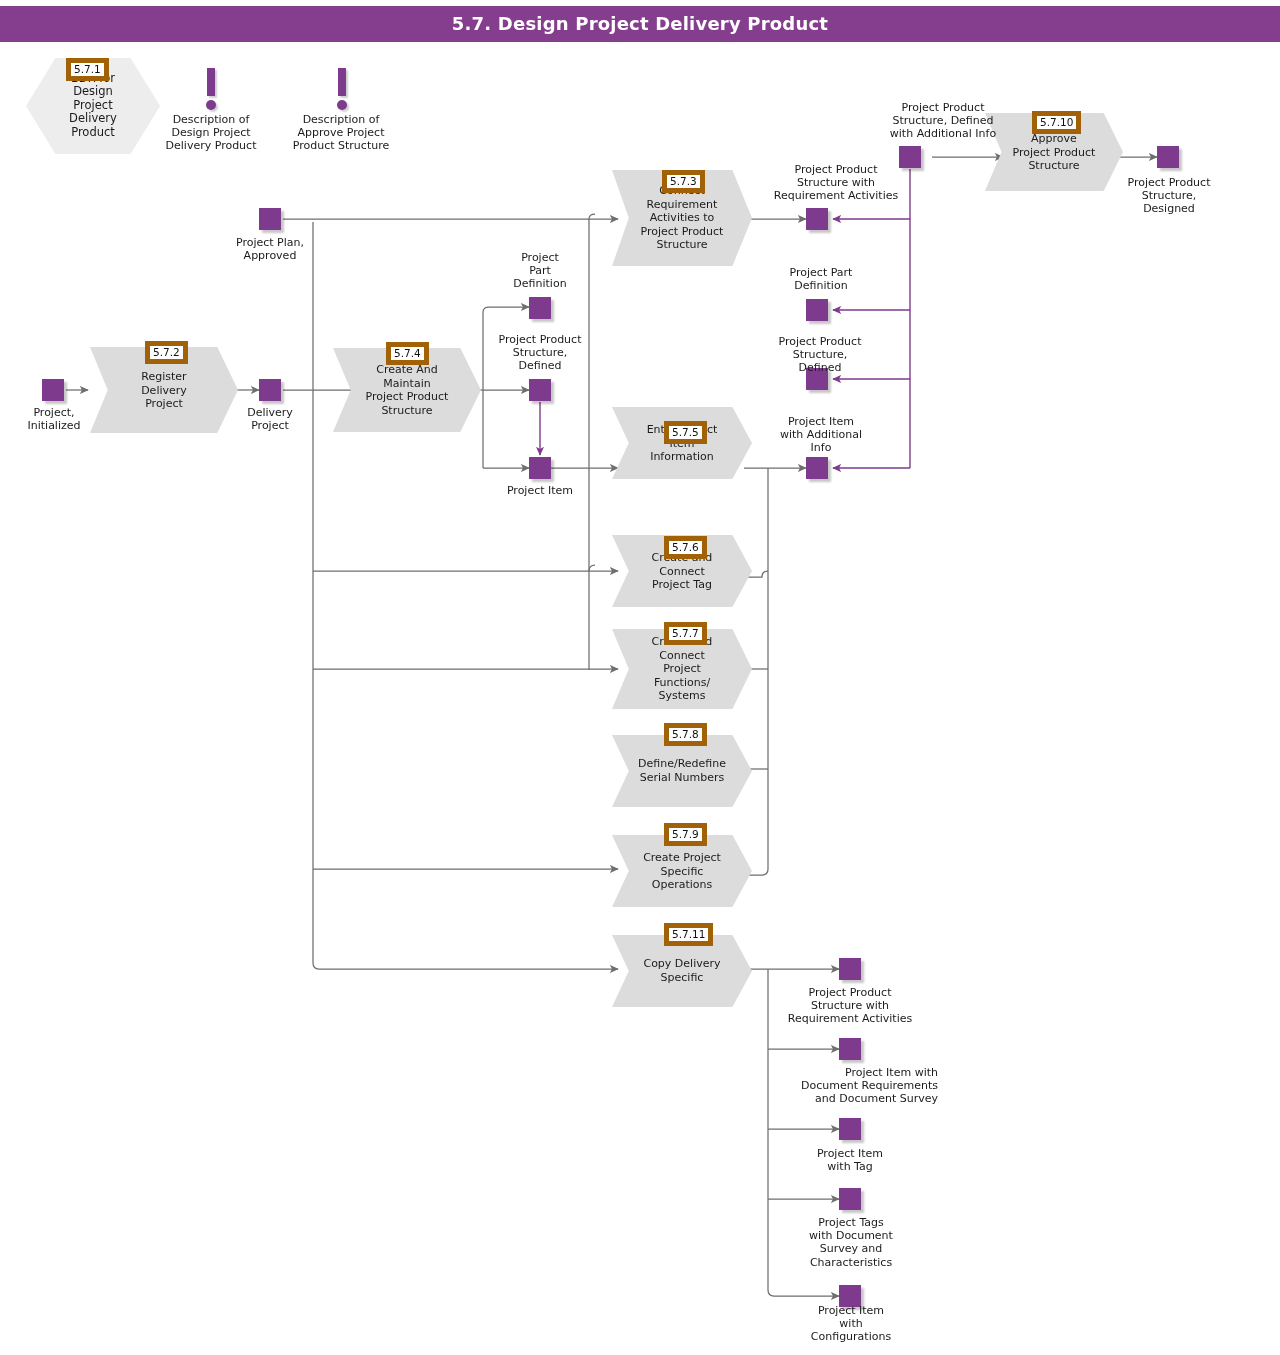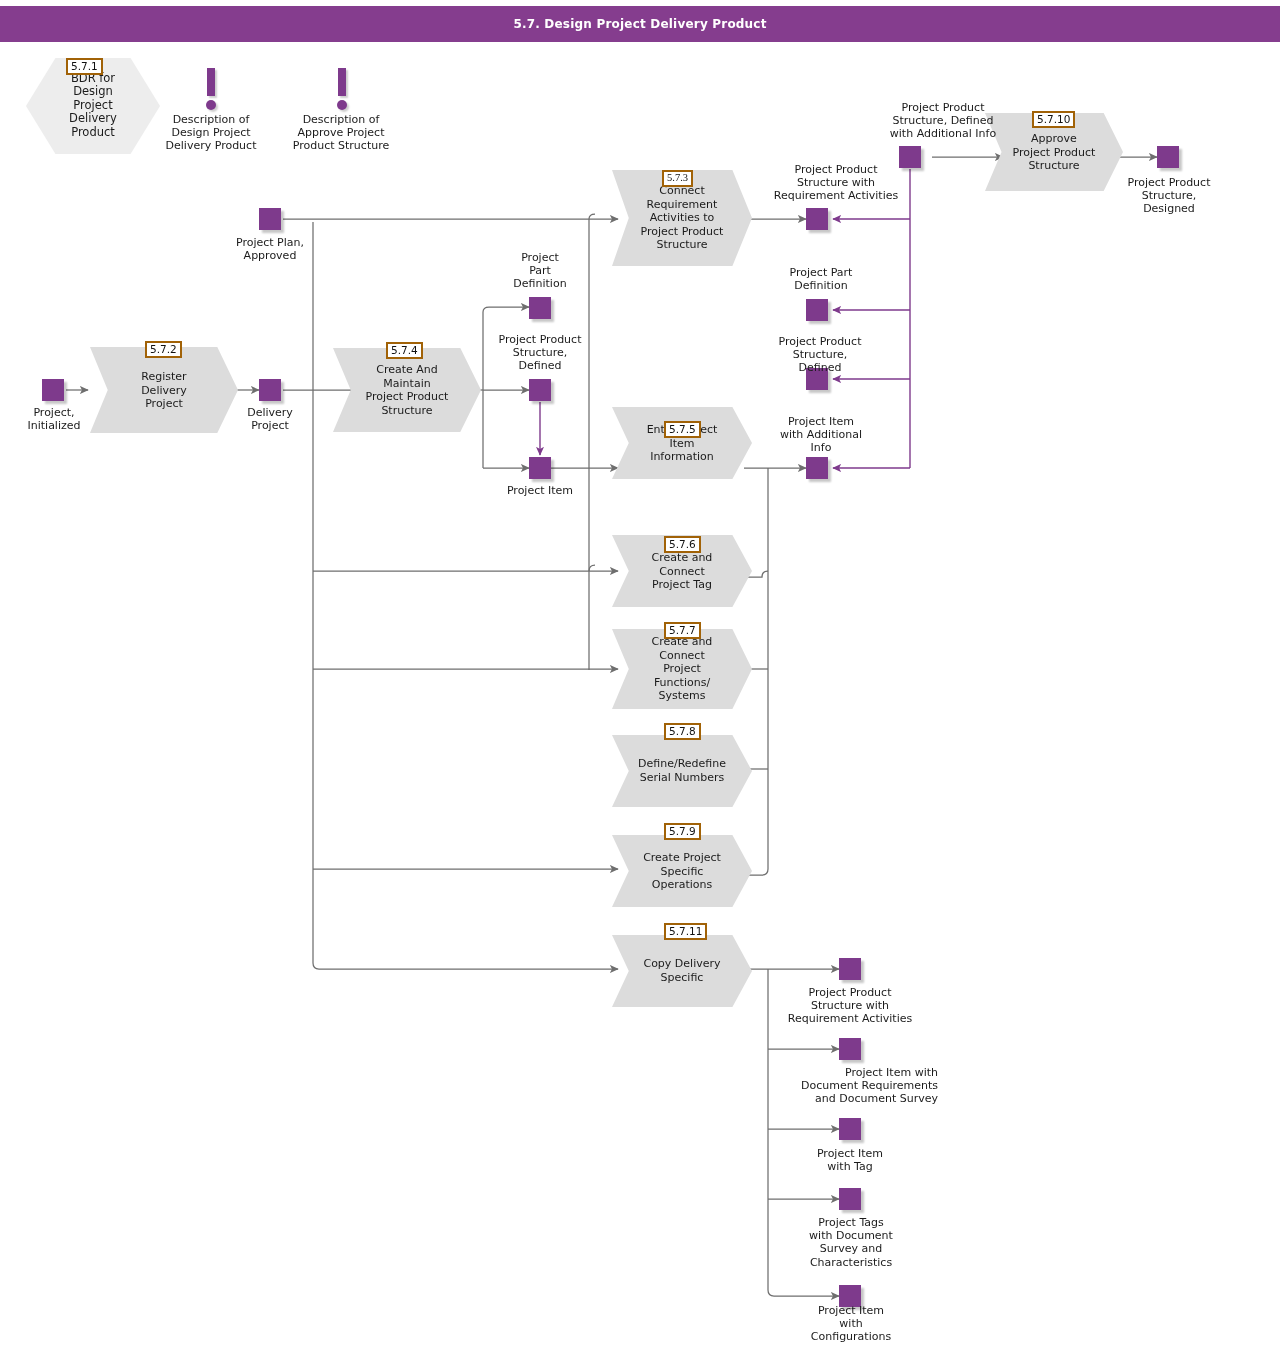--- a/index.html
+++ b/index.html
@@ -11,21 +11,21 @@
   #root{position:relative;width:1280px;height:1355px;}
 
   
   .titlebar{
     position:absolute;left:0;top:6px;width:1280px;height:36px;
     background:#853D8E;
   }
   .titlebar .title{
     position:absolute;left:0;top:0;width:1280px;height:36px;
     line-height:36px;text-align:center;color:#ffffff;
-    font-weight:bold;font-size:12px;letter-spacing:.2px;
+    font-weight:bold;font-size:18px;letter-spacing:.2px;
     font-family:"DejaVu Sans", sans-serif;
   }
 
   
   #wires{position:absolute;left:0;top:0;width:1280px;height:1355px;}
 
   
   .proc{
     position:absolute;
     background:#DCDCDC;
@@ -35,21 +35,21 @@
     box-sizing:border-box;
   }
   .proc .ptxt{
     position:absolute;left:12%;top:50%;width:76%;
     transform:translateY(-50%);
     text-align:center;font-size:11px;color:#1b1b1b;line-height:13.6px;
     font-family:"DejaVu Sans", sans-serif;
     white-space:pre-line;
   }
   .procnum{
-    position:absolute;background:#fff;border:2px solid #a16207;
+    position:absolute;background:#fff;border:5px solid #a16207;
     font-size:10.5px;color:#111;padding:0px 3px 1px 3px;line-height:12px;
     font-family:"DejaVu Sans", sans-serif;white-space:nowrap;
     z-index:6;
   }
 
   
   .hexa{
     position:absolute;background:#EDEDED;
     filter:drop-shadow(3px 3px 2px rgba(0,0,0,.2));
     -webkit-clip-path:polygon(22% 0, 78% 0, 100% 50%, 78% 100%, 22% 100%, 0 50%);
@@ -190,21 +190,21 @@
   </div>
   <div class="procnum" style="left:145px;top:341px;">5.7.2</div>
 
   <div class="proc" style="left:612px;top:170px;width:140px;height:96px;">
     <div class="ptxt">Connect
 Requirement
 Activities to
 Project Product
 Structure</div>
   </div>
-  <div class="procnum" style="left:662px;top:170px;font-family:Liberation Serif, serif;">5.7.3</div>
+  <div class="procnum" style="left:662px;top:170px;">5.7.3</div>
 
   <div class="proc" style="left:333px;top:348px;width:148px;height:84px;">
     <div class="ptxt">Create And
 Maintain
 Project Product
 Structure</div>
   </div>
   <div class="procnum" style="left:386px;top:342px;">5.7.4</div>
 
   <div class="proc" style="left:612px;top:407px;width:140px;height:72px;">

